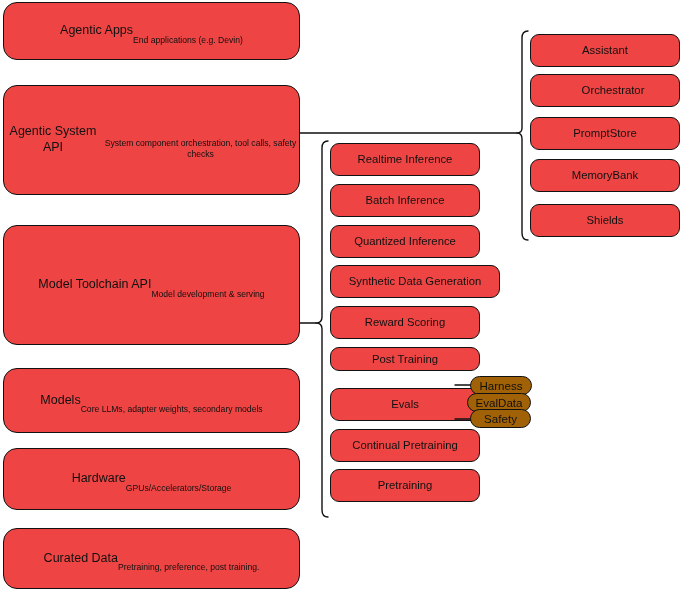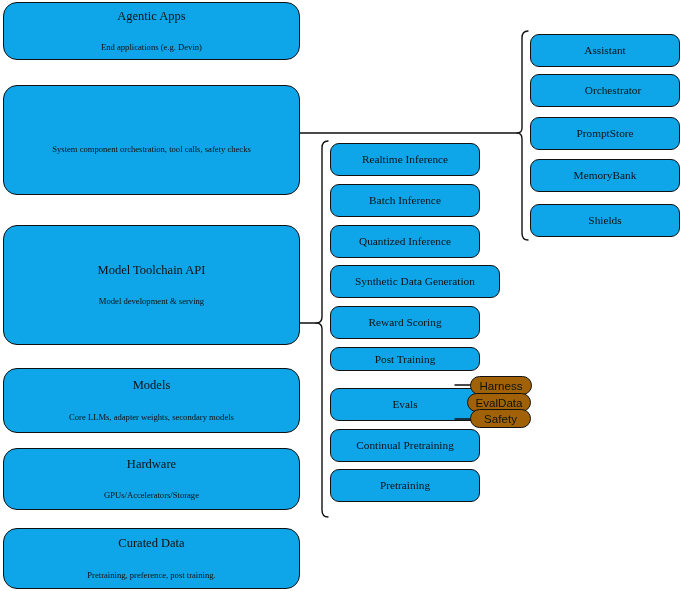--- a/index.html
+++ b/index.html
@@ -22,28 +22,27 @@
     width: 682px;
     height: 591px;
   }
 
   
   .box {
     position: absolute;
     box-sizing: border-box;
     border: 1.3px solid #111111;
     border-radius: 12px;
-    background: #0ea5e9;
+    background: #ef4444;
     display: flex;
-    flex-direction: column;
+    flex-direction: row;
     align-items: center;
     justify-content: center;
     text-align: center;
     line-height: 1.25;
-    font-family: Liberation Serif, serif;
   }
 
   
   .layer-box { border-radius: 14px; }
   .layer-title {
     font-size: 12.5px;
     color: #111111;
     margin: 0;
   }
   .layer-sub {
@@ -111,20 +110,21 @@
     <path d="M 455 385 L 472 385"></path>
     <path d="M 455 419 L 472 419"></path>
   </svg>
 
   <div class="box layer-box" style="left: 3px; top: 2px; width: 297px; height: 58px;">
     <div class="layer-title">Agentic Apps</div>
     <div class="layer-sub">End applications (e.g. Devin)</div>
   </div>
 
   <div class="box layer-box" style="left: 3px; top: 85px; width: 297px; height: 110px;">
+    <div class="layer-title">Agentic System API</div>
     <div class="layer-sub">System component orchestration, tool calls, safety checks</div>
   </div>
 
   <div class="box layer-box" style="left: 3px; top: 225px; width: 297px; height: 120px;">
     <div class="layer-title">Model Toolchain API</div>
     <div class="layer-sub">Model development &amp; serving</div>
   </div>
 
   <div class="box layer-box" style="left: 3px; top: 368px; width: 297px; height: 65px;">
     <div class="layer-title">Models</div>

